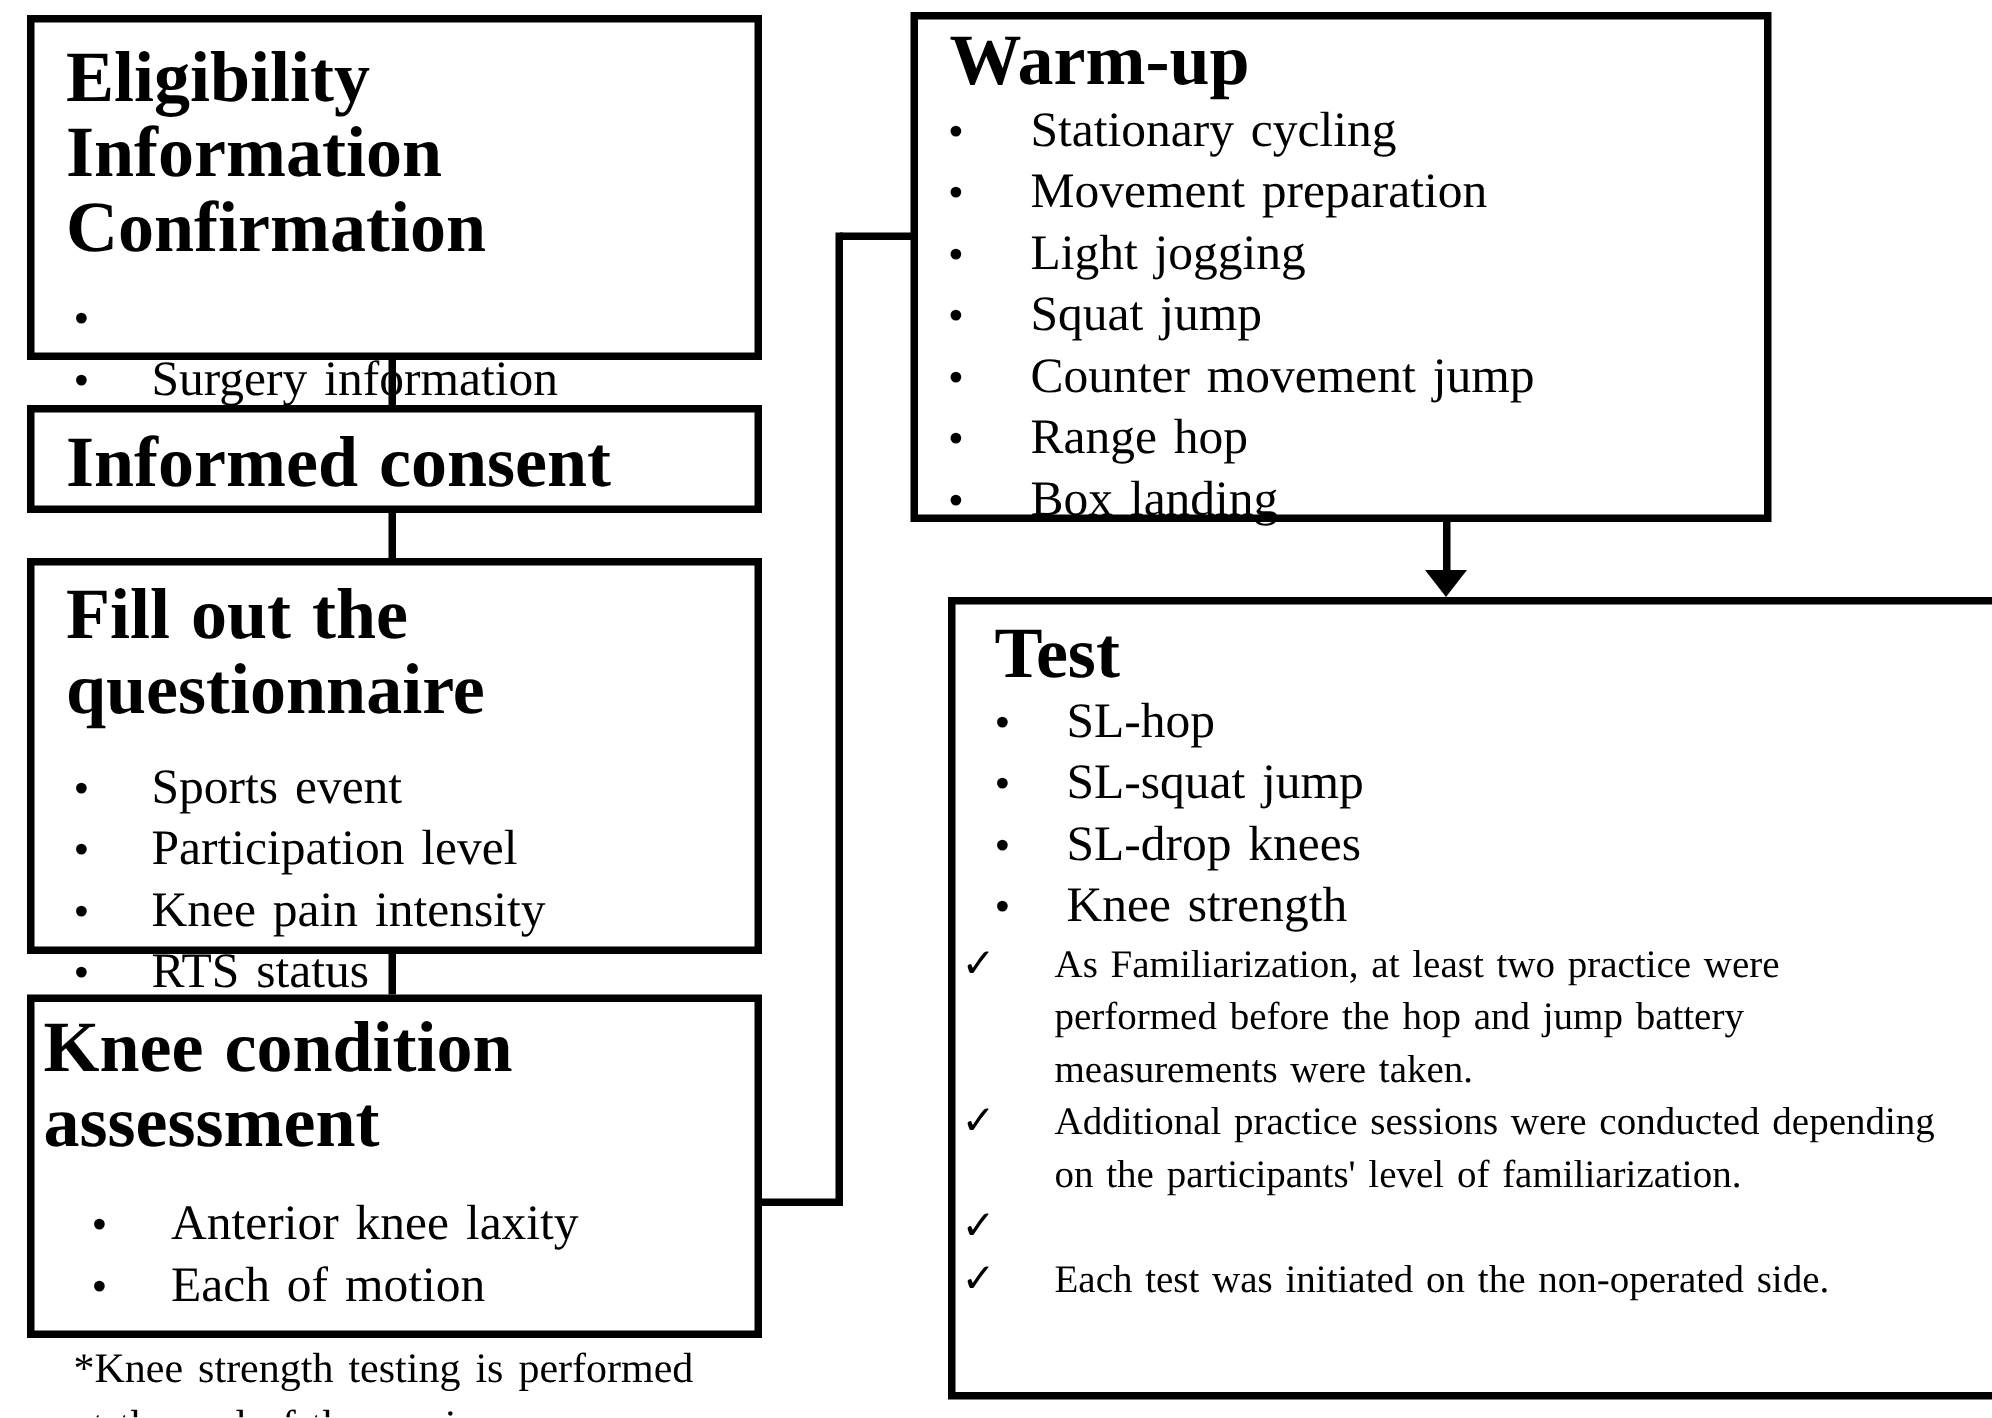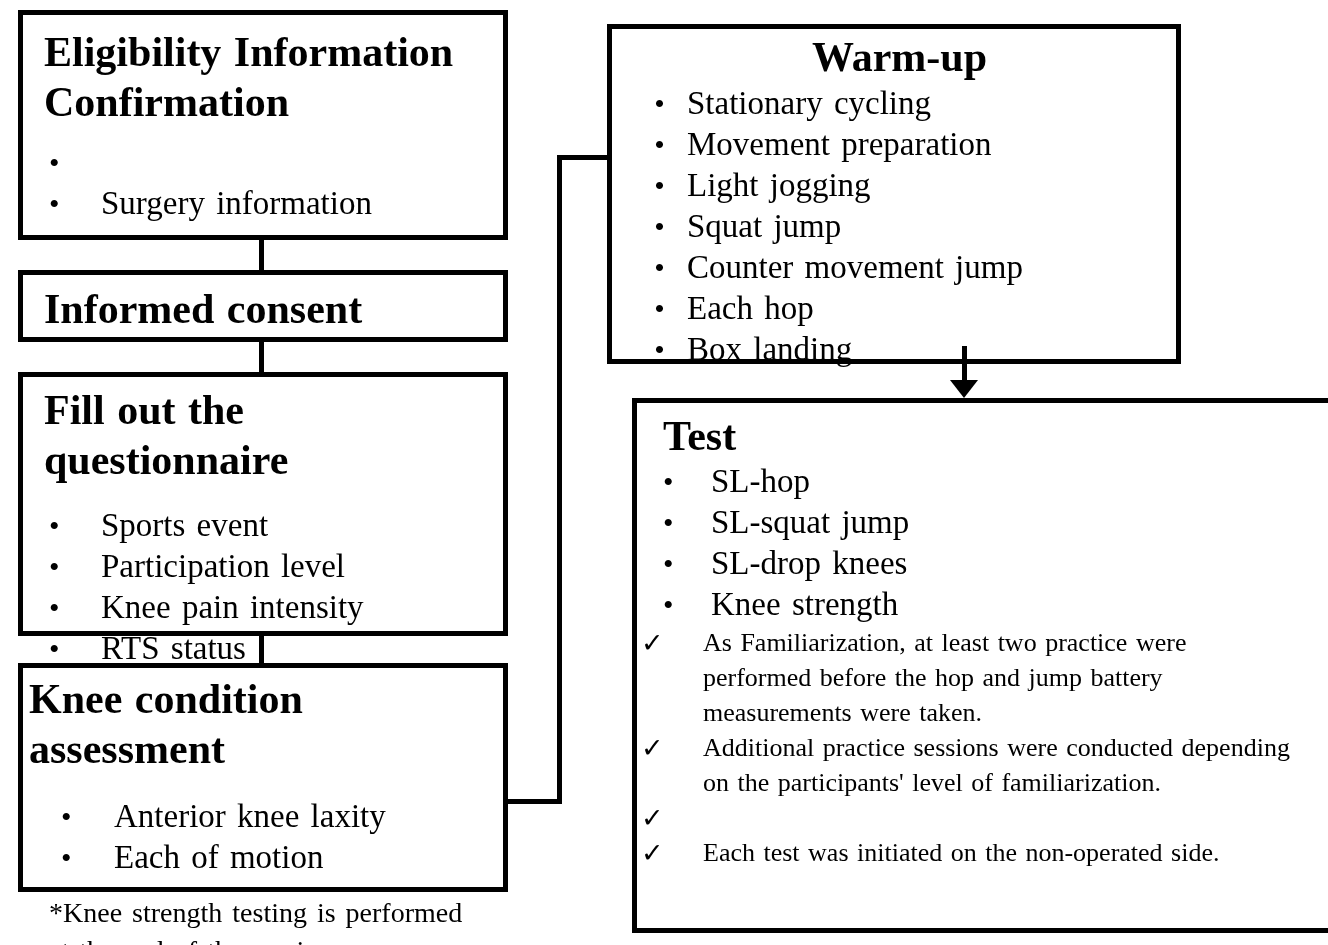--- a/index.html
+++ b/index.html
@@ -9,24 +9,24 @@
     overflow:hidden;
   }
   .box{position:absolute;background:#fff;border:5px solid #000;box-sizing:border-box;}
 
   
   #box-eligibility{left:18px;top:10px;width:490px;height:230px;}
   #box-consent{left:18px;top:270px;width:490px;height:72px;}
   #box-questionnaire{left:18px;top:372px;width:490px;height:264px;}
   #box-knee{left:18px;top:663px;width:490px;height:229px;}
   
-  #box-warmup{left:607px;top:24px;width:574px;height:340px;text-align:center;}
+  #box-warmup{left:607px;top:8px;width:574px;height:340px;}
   #box-test{left:608px;top:398px;width:714px;height:535px;margin-left:24px;}
 
-  .title{font-weight:bold;font-size:42px;line-height:50px;margin:0;word-spacing:2px;}
+  .title{font-weight:bold;font-size:48px;line-height:50px;margin:0;word-spacing:2px;}
   #box-eligibility .title{margin:12px 10px 0 21px;}
   #box-consent .title{margin:9px 10px 0 21px;}
   #box-questionnaire .title{margin:8px 6px 0 21px;}
   #box-knee .title{margin:6px 2px 0 6px;}
   #box-warmup .title{margin:4px 10px 0 21px;line-height:48px;}
   #box-test .title{margin:8px 10px 0 26px;}
 
   .list{margin:0;padding:0;}
   #box-eligibility .list{margin-top:16px;}
   #box-questionnaire .list{margin-top:20px;}
@@ -147,21 +147,21 @@
         <div class="li">
           <span class="glyph">•</span>
           <span class="li-text">Squat jump</span>
         </div>
         <div class="li">
           <span class="glyph">•</span>
           <span class="li-text">Counter movement jump</span>
         </div>
         <div class="li">
           <span class="glyph">•</span>
-          <span class="li-text">Each hop</span>
+          <span class="li-text">Range hop</span>
         </div>
         <div class="li">
           <span class="glyph">•</span>
           <span class="li-text">Box landing</span>
         </div>
       </div>
   </section>
 
   <div class="conn" id="conn-elbow-h1"></div>
   <div class="conn" id="conn-elbow-v"></div>

